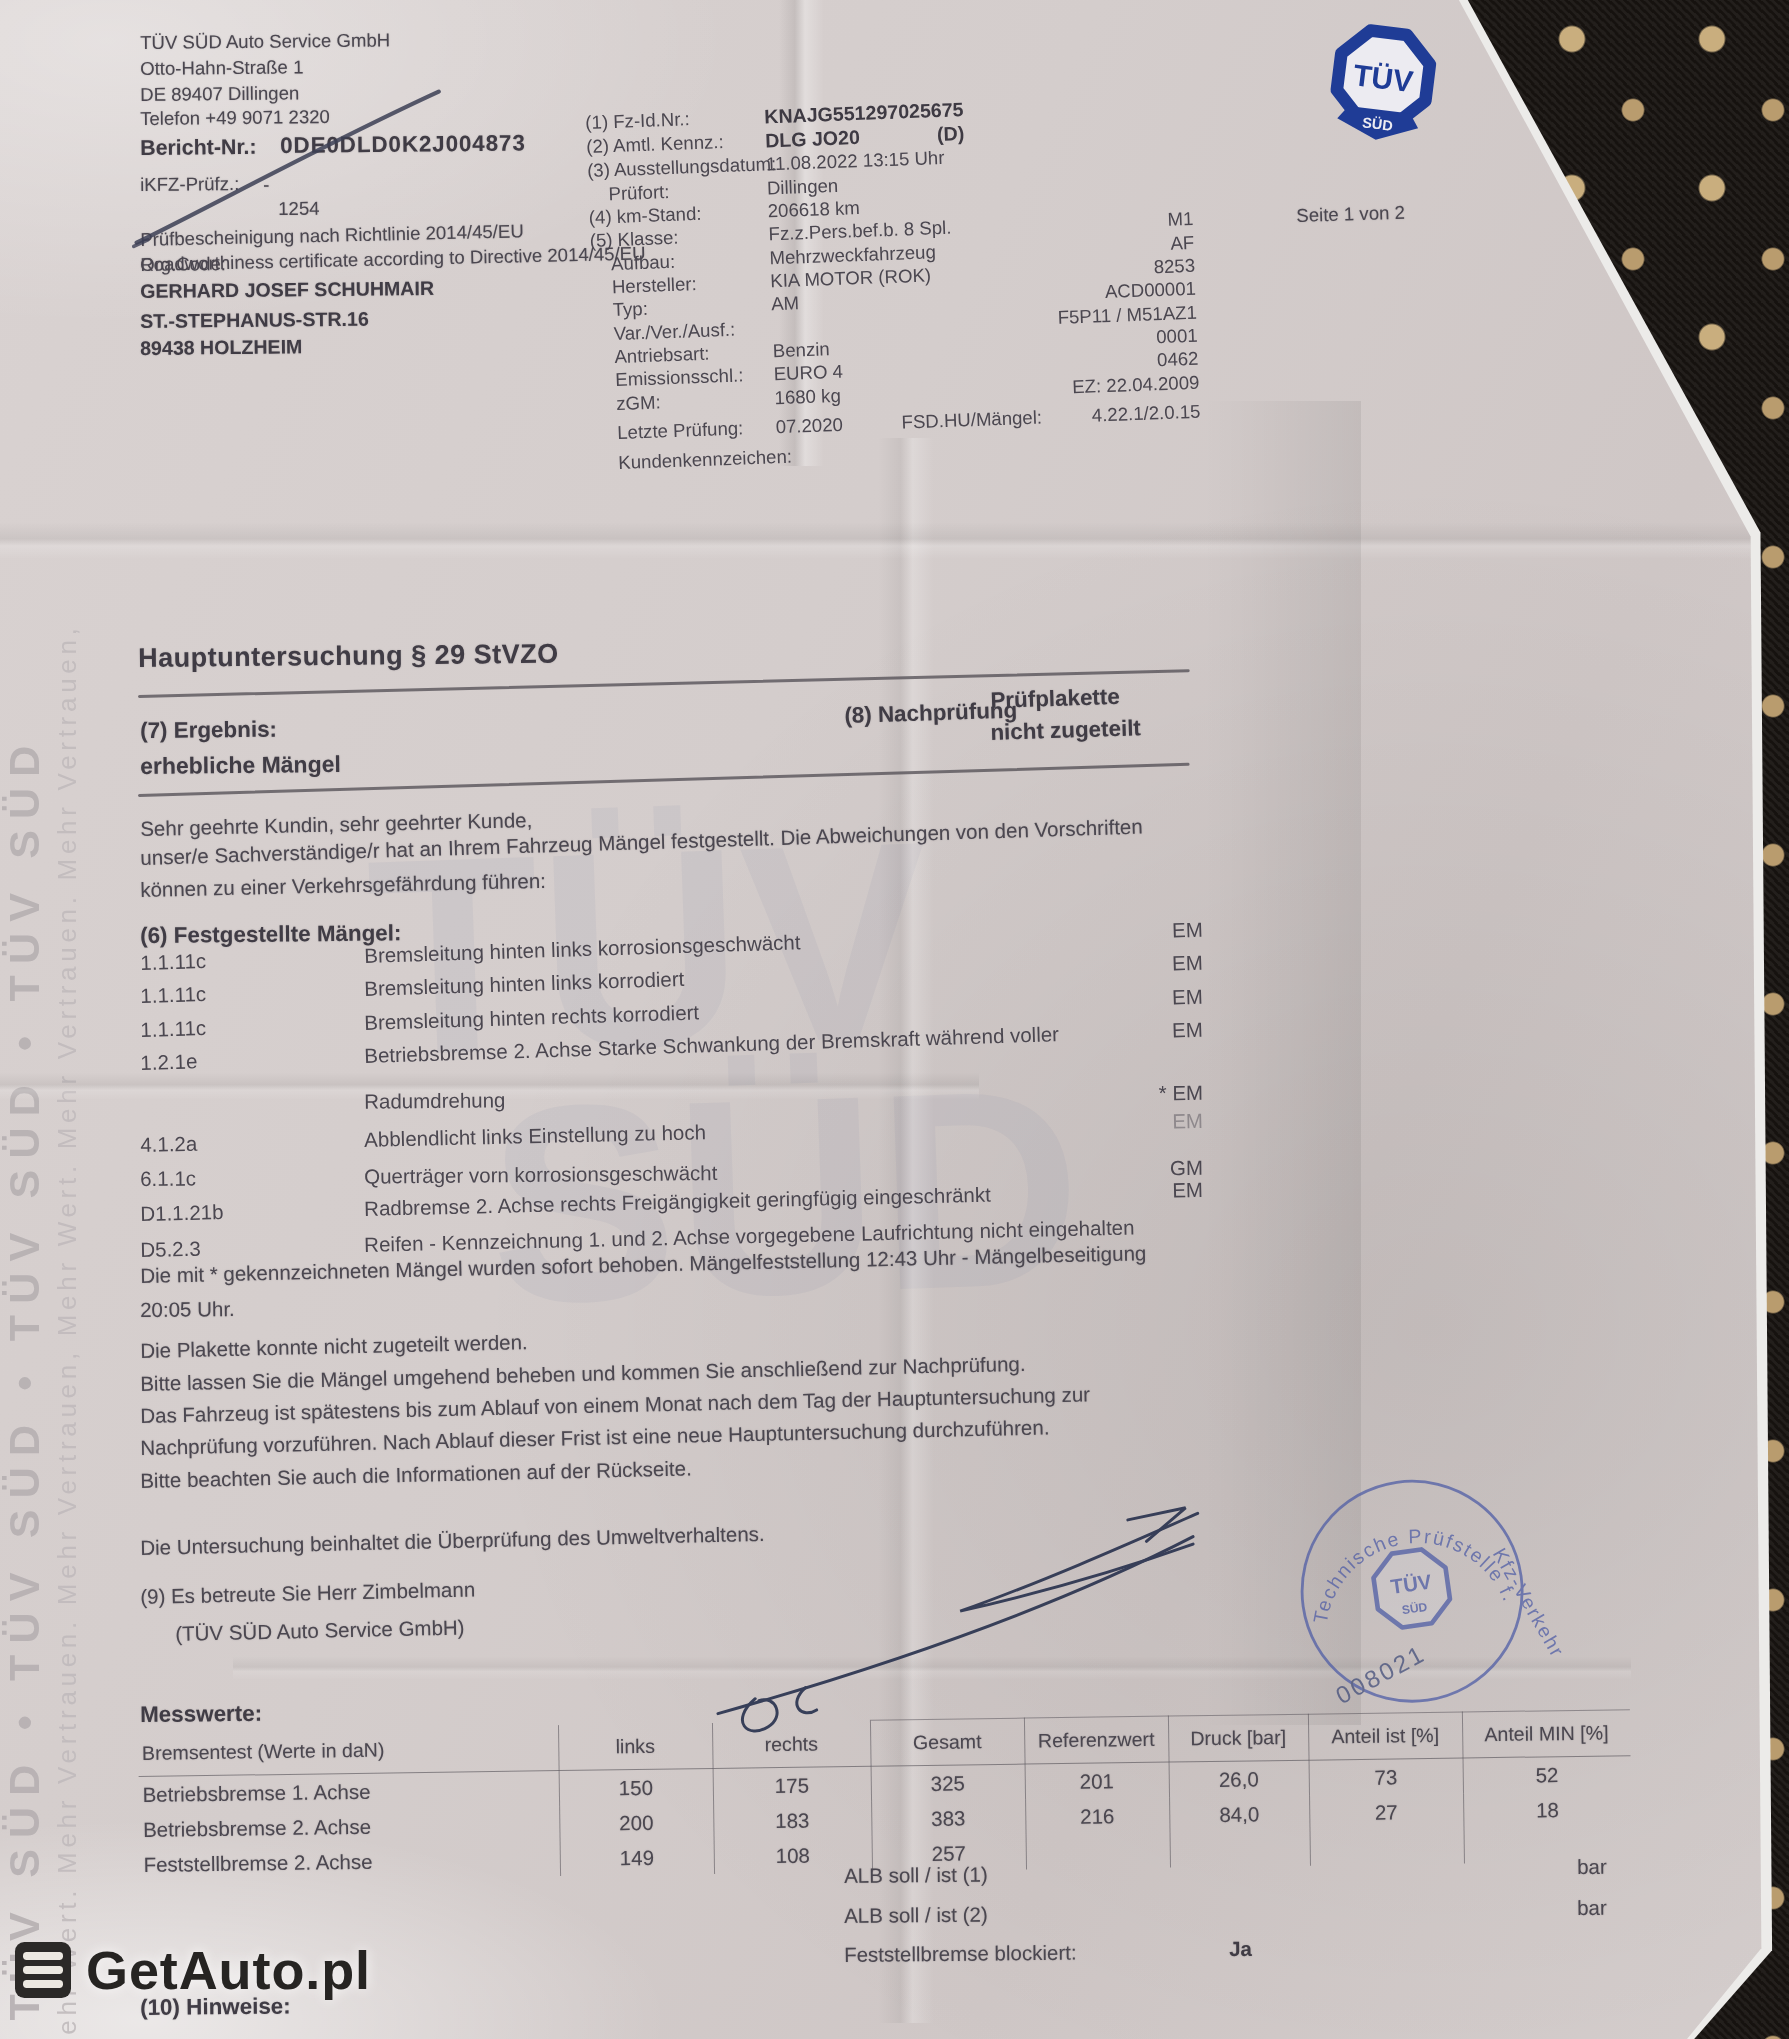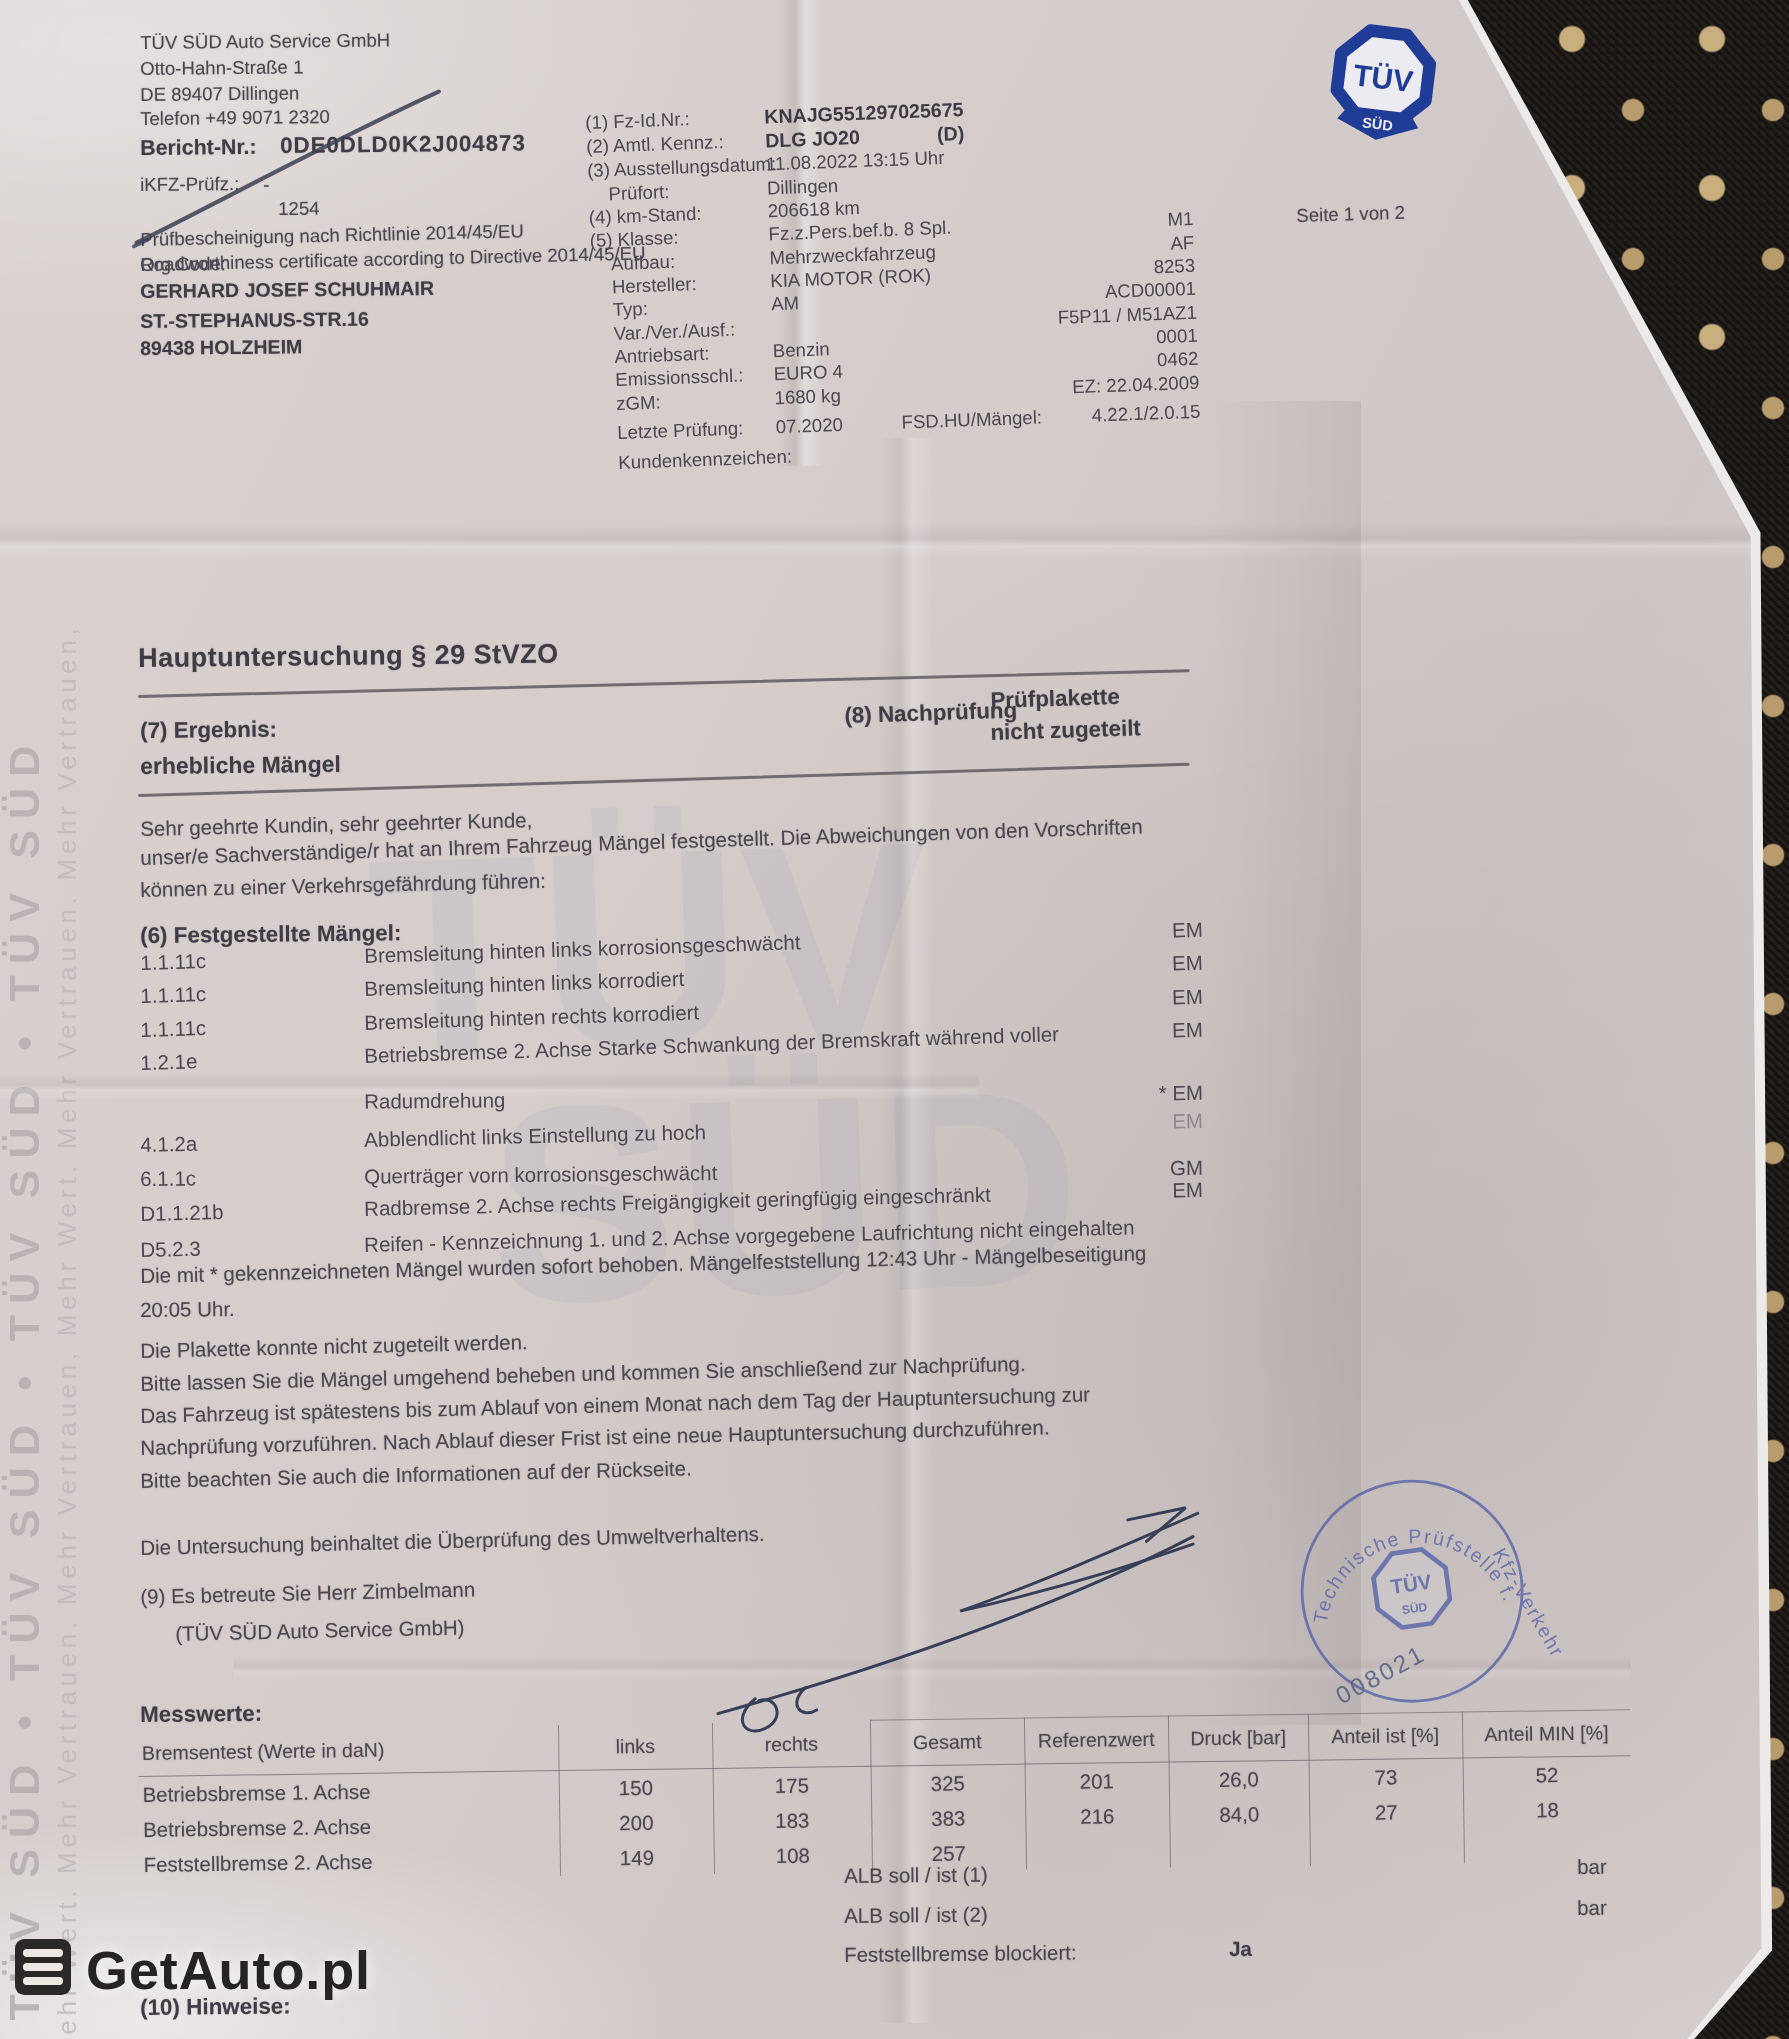--- a/index.html
+++ b/index.html
@@ -81,21 +81,21 @@
   table{border-collapse:collapse;table-layout:fixed;width:1492px;color:#4b4750;}
   th,td{font-weight:normal;padding:0;white-space:nowrap;overflow:visible;
         text-shadow:0 0 1.4px rgba(70,65,72,.35);}
   th{font-size:19.6px;height:45px;vertical-align:middle;text-align:center;}
   td{font-size:20.5px;height:35px;vertical-align:middle;text-align:center;}
   th:first-child,td:first-child{text-align:left;padding-left:3.7px;}
   .vline{border-right:1.9px solid rgba(80,76,84,.55);}
   thead th{border-bottom:1.9px solid rgba(80,76,84,.6);}
   thead th.topline{border-top:1.9px solid rgba(80,76,84,.5);}
 
-  .brand{position:absolute;left:15px;top:1939px;display:flex;align-items:flex-start;gap:15px;}
+  .brand{position:absolute;left:15px;top:1939px;display:flex;align-items:center;gap:15px;}
   .brand-icon{width:56px;height:56px;background:#2b2927;border-radius:9.3px;
       display:flex;flex-direction:column;justify-content:center;gap:6.5px;padding:0 8.4px;box-sizing:border-box;}
   .brand-icon div{height:7.5px;border-radius:3.7px;background:#ece8e1;}
   .brand-text{font-size:54px;font-weight:bold;color:#262422;letter-spacing:0.9px;
       text-shadow:0 0 13px rgba(255,255,255,.85);}
 
   svg text{font-family:"Liberation Sans",sans-serif;}
 </style>
 </head>
 <body>

